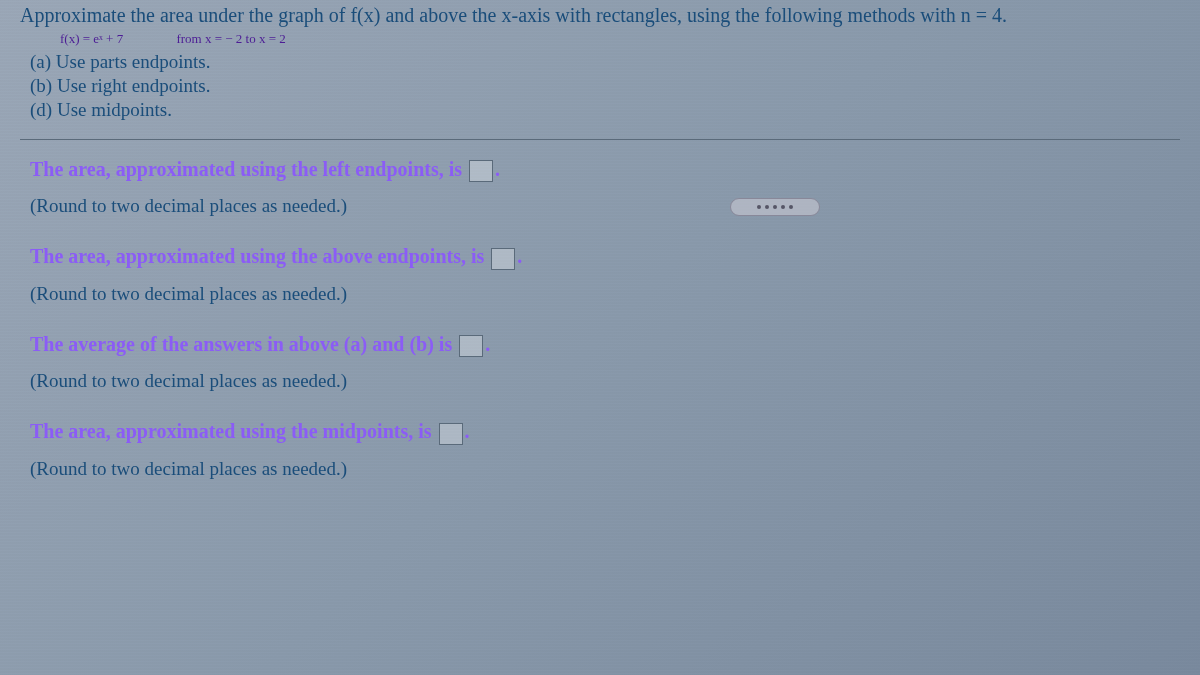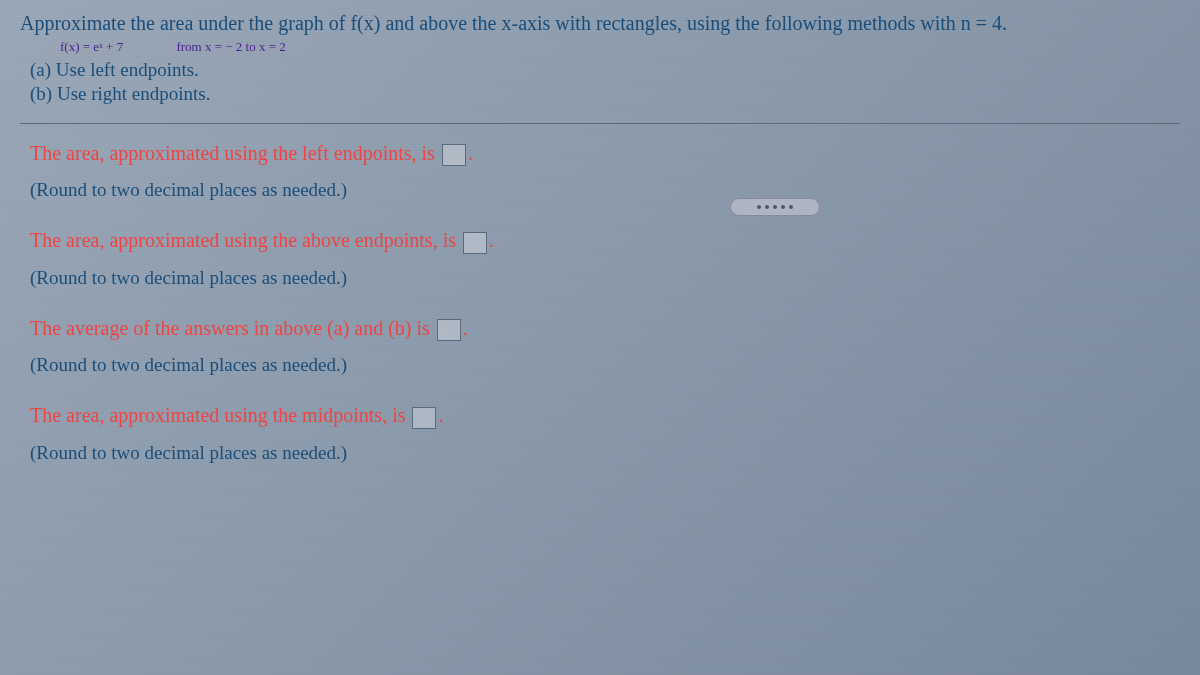--- a/index.html
+++ b/index.html
@@ -19,21 +19,21 @@
       content: '';
       position: absolute;
       top: 0;
       left: 0;
       right: 0;
       bottom: 0;
       background-image: repeating-linear-gradient(0deg, rgba(0,0,0,0.03) 0px, transparent 1px, transparent 2px, rgba(0,0,0,0.03) 3px);
       pointer-events: none;
     }
     .container {
-      padding: 12px 20px;
+      padding: 4px 20px;
       position: relative;
     }
     .problem-statement {
       color: #1a4d7a;
       font-size: 20px;
       margin-bottom: 4px;
     }
     .function-line {
       color: #4c1d95;
       font-size: 13px;
@@ -52,23 +52,24 @@
     .divider {
       border: none;
       border-top: 1px solid #5a6a7a;
       margin: 18px 0 18px 0;
     }
     .answer-section {
       margin-bottom: 28px;
       padding-left: 10px;
     }
     .answer-text {
-      color: #ef4444;
+      color: #8b5cf6;
       font-size: 20px;
       margin-bottom: 4px;
+      font-weight: bold;
     }
     .round-text {
       color: #1a4d7a;
       font-size: 19px;
       margin-top: 13px;
     }
     .input-box {
       display: inline-block;
       width: 24px;
       height: 22px;
@@ -100,22 +101,23 @@
   </style>
 </head>
 <body>
 
 <div class="container">
   <div class="problem-statement">Approximate the area under the graph of f(x) and above the x-axis with rectangles, using the following methods with n = 4.</div>
   <div class="function-line">
     <span>f(x) = eˣ + 7</span>
     <span class="from-to">from x = − 2 to x = 2</span>
   </div>
-  <div class="option">(a) Use left endpoints.</div>
+  <div class="option">(a) Use parts endpoints.</div>
   <div class="option">(b) Use right endpoints.</div>
+  <div class="option">(d) Use midpoints.</div>
 
   <div class="dotted-indicator">
     <span></span>
       <span></span>
       <span></span>
       <span></span>
       <span></span>
   </div>
 
   <hr class="divider">

